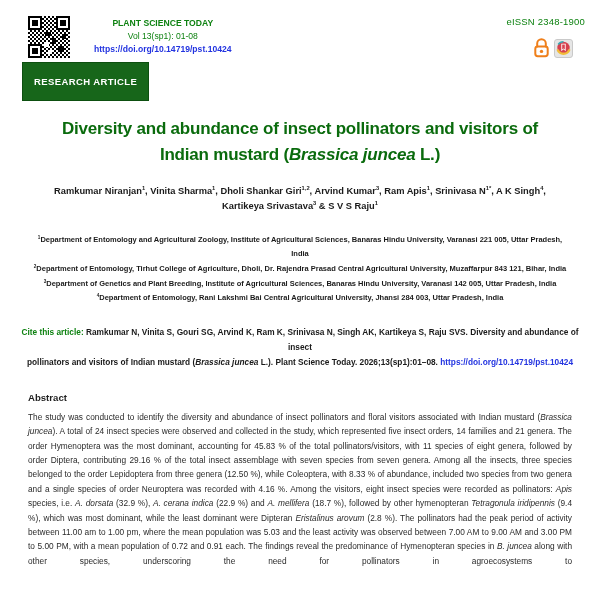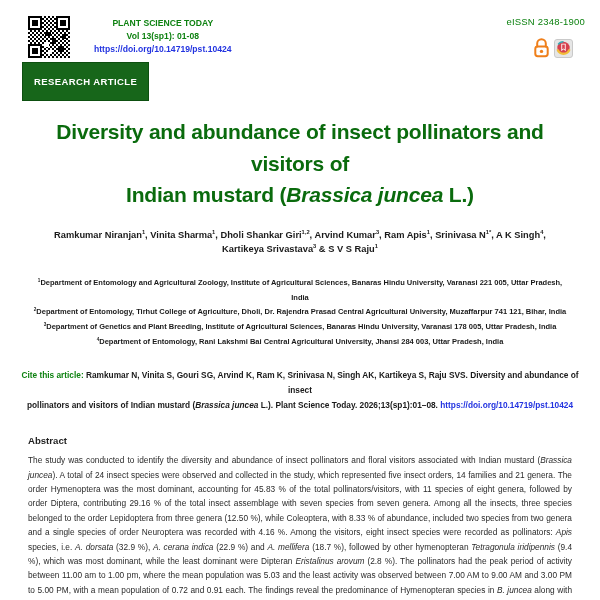--- a/index.html
+++ b/index.html
@@ -11,34 +11,34 @@
   .page{
     width:600px;height:600px;position:relative;overflow:hidden;background:#fff;
     font-family:"Liberation Sans",sans-serif;color:var(--ink);
   }
   
   .header{display:flex;justify-content:space-between;align-items:flex-start;padding:16px 15px 0 28px;}
   .head-left{display:flex;gap:24px;text-align:center;}
   .qr{width:42px;height:42px;flex:0 0 auto;}
   .head-lines{padding-top:1px;}
   .journal-name{font-size:8.6px;font-weight:bold;color:var(--green);line-height:13px;}
-  .vol-line{font-size:8.6px;font-weight:bold;color:var(--green);line-height:13px;}
+  .vol-line{font-size:8.6px;font-weight:normal;color:var(--green);line-height:13px;}
   .doi-line{font-size:8.6px;font-weight:bold;color:var(--link);line-height:13px;text-decoration:none;display:block;}
   .head-right{text-align:right;}
   .eissn{font-size:9.5px;font-weight:normal;color:var(--green);letter-spacing:.2px;}
   .icon-row{display:flex;justify-content:flex-end;gap:5px;margin-top:11px;padding-right:12px;align-items:flex-end;}
   .badge{
     display:inline-block;margin:4px 0 0 22px;background:var(--badgebg);
     border:1px solid var(--badgeborder);color:#fff;font-size:9.5px;font-weight:bold;
     padding:13px 11px;letter-spacing:.4px;
   }
   
   .title{
     margin:15px auto 10px;max-width:555px;text-align:center;color:var(--titlegreen);
-    font-size:21px;font-weight:bold;line-height:1.5;letter-spacing:-.2px;white-space:pre-line;
+    font-size:17px;font-weight:bold;line-height:1.5;letter-spacing:-.2px;white-space:pre-line;
   }
   .authors{
     margin:17px auto 0;max-width:570px;text-align:center;font-size:9.3px;font-weight:bold;
     line-height:1.6;white-space:pre-line;color:#1a1a1a;
   }
   .affils{margin:19px auto 0;max-width:578px;}
   .affil{text-align:center;font-size:7.5px;font-weight:bold;line-height:14.6px;color:#1a1a1a;white-space:pre-line;}
   .correspondence{margin-top:12px;text-align:center;font-size:7.8px;font-weight:bold;color:#1a1a1a;}
   .dates{margin-top:15px;text-align:center;font-size:8.2px;font-weight:bold;color:#1a1a1a;}
   .cite{
@@ -120,22 +120,22 @@
 
   <h1 class="title"><span>Diversity and abundance of insect pollinators and visitors of
 Indian mustard (</span><span class="it">Brassica juncea</span><span> L.)</span></h1>
 
   <div class="authors"><span>Ramkumar Niranjan</span><sup>1</sup><span>, Vinita Sharma</span><sup>1</sup><span>, Dholi Shankar Giri</span><sup>1,2</sup><span>, Arvind Kumar</span><sup>3</sup><span>, Ram Apis</span><sup>1</sup><span>, Srinivasa N</span><sup>1*</sup><span>, A K Singh</span><sup>4</sup><span>,
 Kartikeya Srivastava</span><sup>3</sup><span> &amp; S V S Raju</span><sup>1</sup></div>
 
   <div class="affils">
     <div class="affil"><sup>1</sup><span>Department of Entomology and Agricultural Zoology, Institute of Agricultural Sciences, Banaras Hindu University, Varanasi 221 005, Uttar Pradesh,
 India</span></div>
-    <div class="affil"><sup>2</sup><span>Department of Entomology, Tirhut College of Agriculture, Dholi, Dr. Rajendra Prasad Central Agricultural University, Muzaffarpur 741 121, Bihar, India</span></div>
-    <div class="affil"><sup>3</sup><span>Department of Genetics and Plant Breeding, Institute of Agricultural Sciences, Banaras Hindu University, Varanasi 178 005, Uttar Pradesh, India</span></div>
+    <div class="affil"><sup>2</sup><span>Department of Entomology, Tirhut College of Agriculture, Dholi, Dr. Rajendra Prasad Central Agricultural University, Muzaffarpur 843 121, Bihar, India</span></div>
+    <div class="affil"><sup>3</sup><span>Department of Genetics and Plant Breeding, Institute of Agricultural Sciences, Banaras Hindu University, Varanasi 142 005, Uttar Pradesh, India</span></div>
     <div class="affil"><sup>4</sup><span>Department of Entomology, Rani Lakshmi Bai Central Agricultural University, Jhansi 284 003, Uttar Pradesh, India</span></div>
   </div>
 
 
 
   <div class="cite"><span class="green-b">Cite this article: </span><span>Ramkumar N, Vinita S, Gouri SG, Arvind K, Ram K, Srinivasa N, Singh AK, Kartikeya S, Raju SVS. Diversity and abundance of insect
 pollinators and visitors of Indian mustard (</span><span class="it">Brassica juncea</span><span> L.). Plant Science Today. 2026;13(sp1):01–08. </span><span class="link">https://doi.org/10.14719/pst.10424</span></div>
 
   <h2 class="abstract-heading">Abstract</h2>
   <p class="abstract-body"><span>The study was conducted to identify the diversity and abundance of insect pollinators and floral visitors associated with Indian mustard (</span><span class="it">Brassica juncea</span><span>). A total of 24 insect species were observed and collected in the study, which represented five insect orders, 14 families and 21 genera. The order Hymenoptera was the most dominant, accounting for 45.83 % of the total pollinators/visitors, with 11 species of eight genera, followed by order Diptera, contributing 29.16 % of the total insect assemblage with seven species from seven genera. Among all the insects, three species belonged to the order Lepidoptera from three genera (12.50 %), while Coleoptera, with 8.33 % of abundance, included two species from two genera and a single species of order Neuroptera was recorded with 4.16 %. Among the visitors, eight insect species were recorded as pollinators: </span><span class="it">Apis</span><span> species, i.e. </span><span class="it">A. dorsata</span><span> (32.9 %), </span><span class="it">A. cerana indica</span><span> (22.9 %) and </span><span class="it">A. mellifera</span><span> (18.7 %), followed by other hymenopteran </span><span class="it">Tetragonula iridipennis</span><span> (9.4 %), which was most dominant, while the least dominant were Dipteran </span><span class="it">Eristalinus arovum</span><span> (2.8 %). The pollinators had the peak period of activity between 11.00 am to 1.00 pm, where the mean population was 5.03 and the least activity was observed between 7.00 AM to 9.00 AM and 3.00 PM to 5.00 PM, with a mean population of 0.72 and 0.91 each. The findings reveal the predominance of Hymenopteran species in </span><span class="it">B. juncea</span><span> along with other species, underscoring the need for pollinators in agroecosystems to</span></p>

